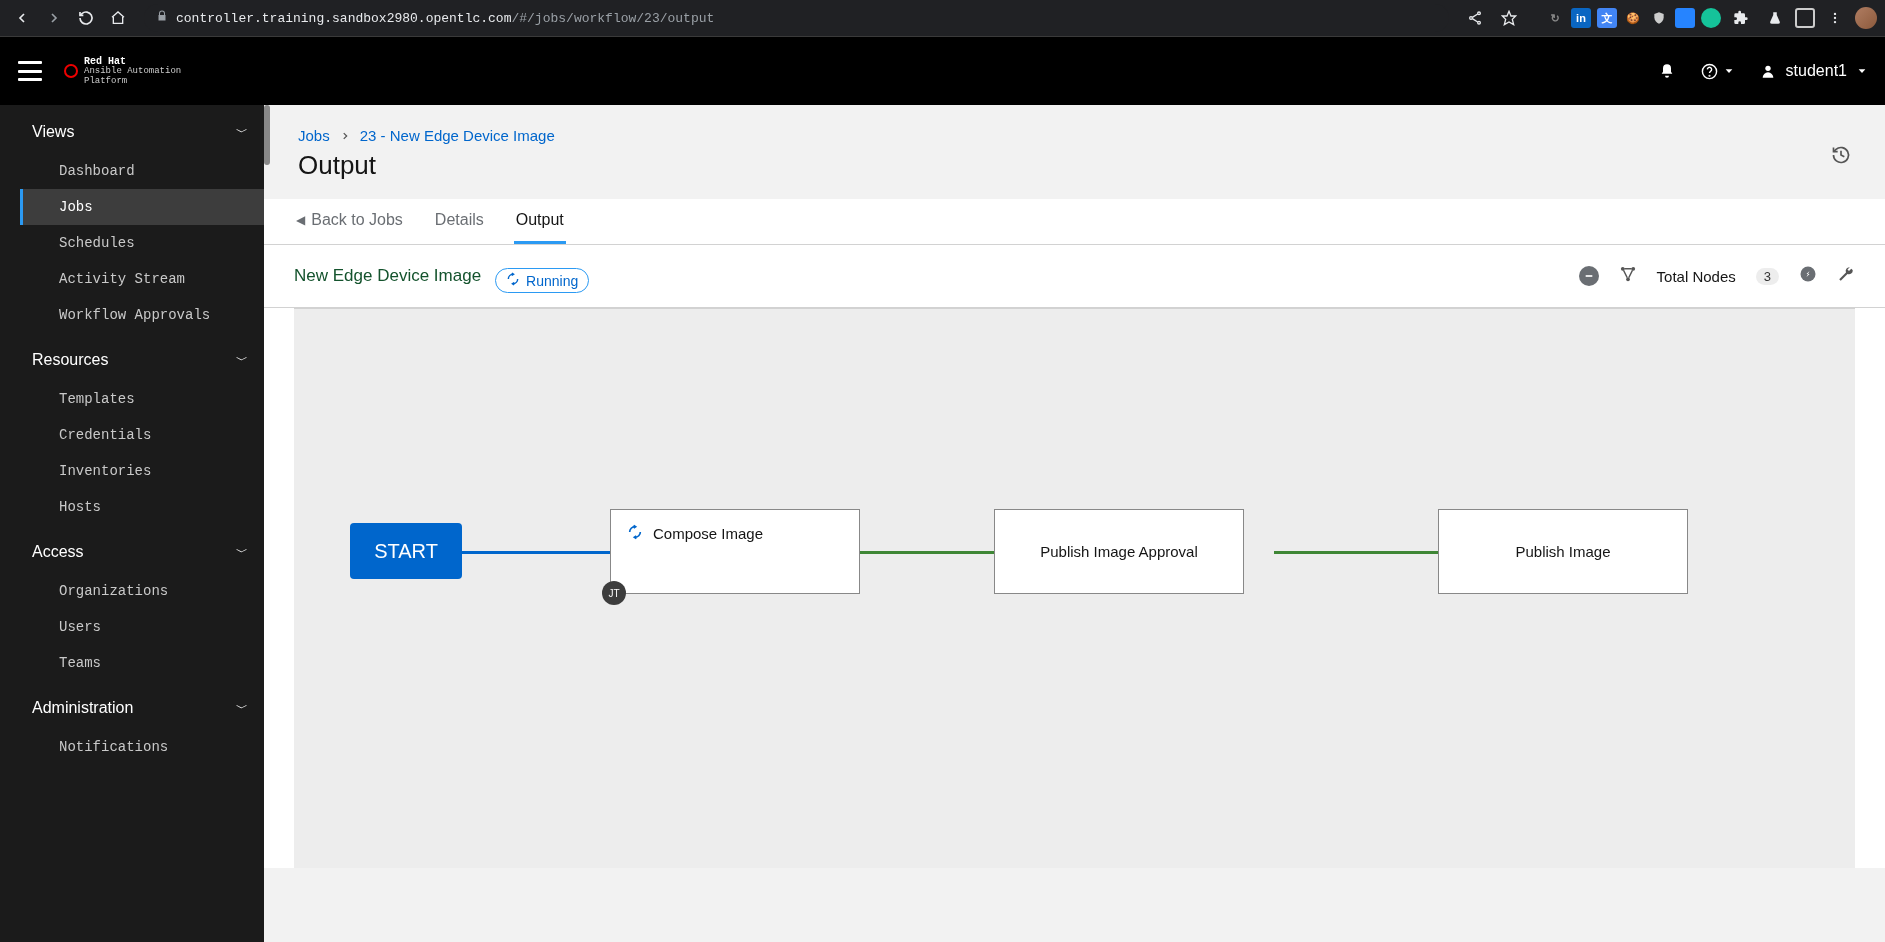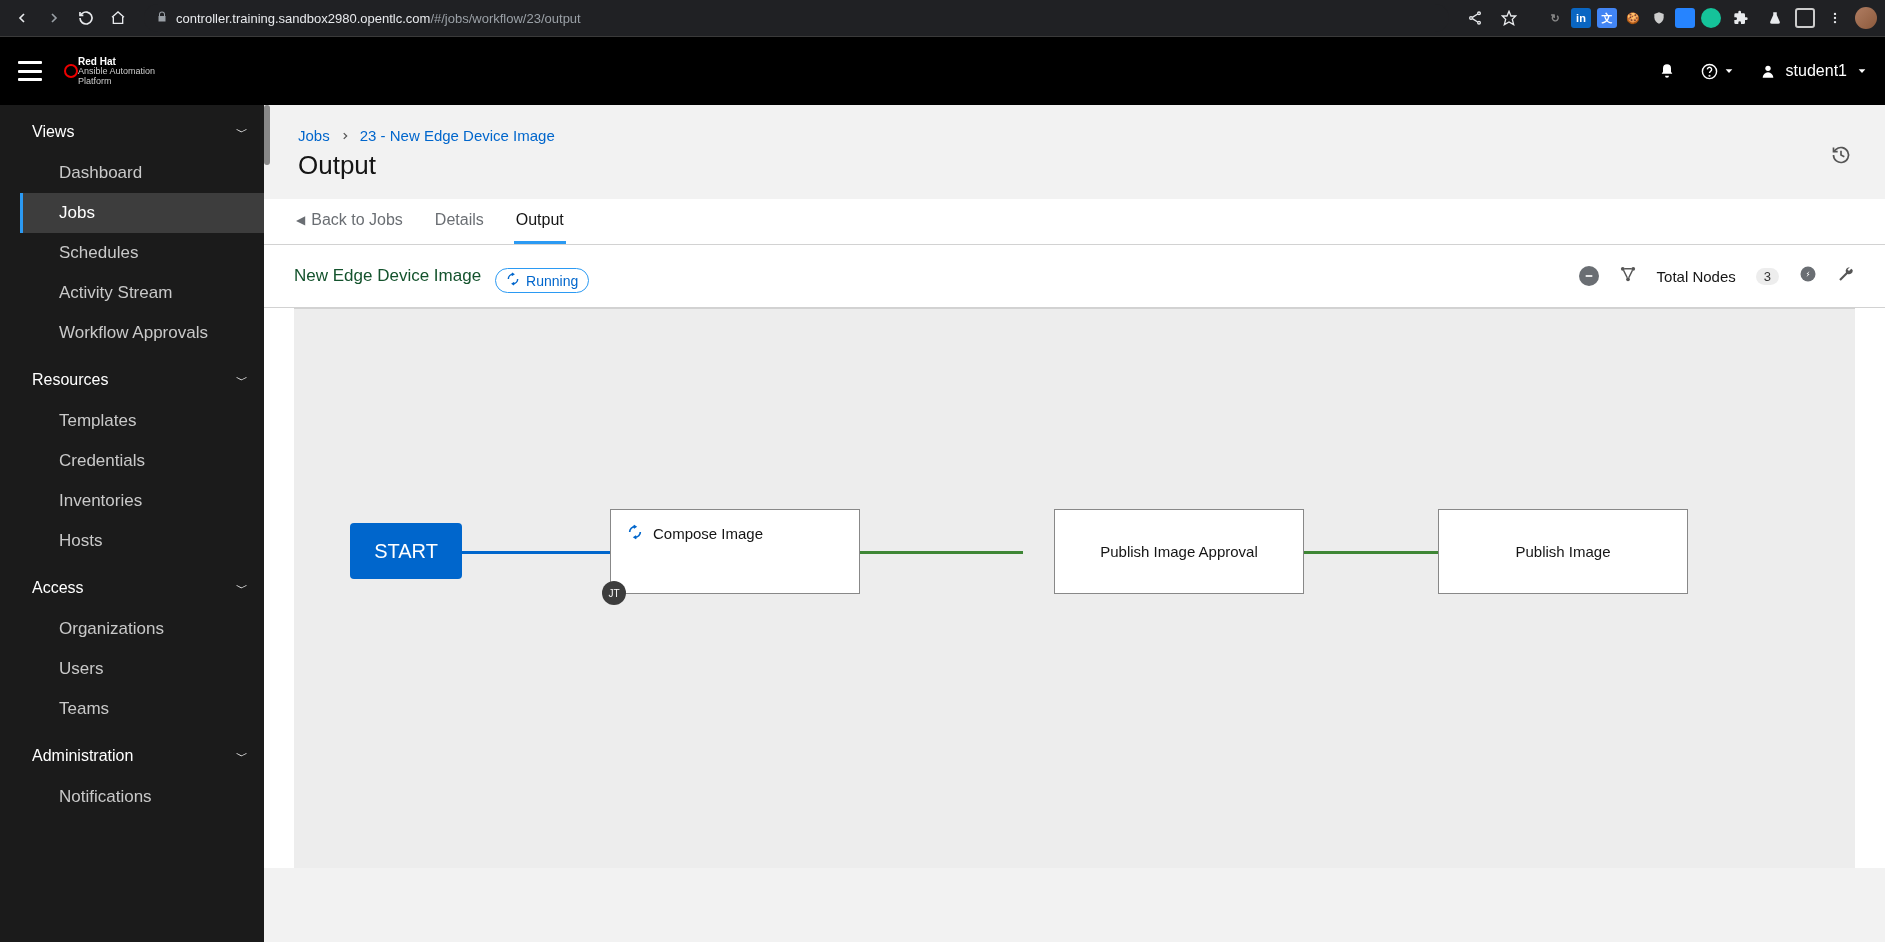--- a/index.html
+++ b/index.html
@@ -34,20 +34,21 @@
     margin: 0 8px;
     height: 28px;
     background:#202124;
     border-radius:14px;
     display:flex;
     align-items:center;
     padding:0 12px;
     color:#9aa0a6;
     font-size:13px;
     gap:8px;
+    font-family:Liberation Mono, monospace;
   }
   .url-box .lock { color:#9aa0a6; font-size:12px;}
   .url-text .host { color:#e8eaed; }
   .ext-icons { display:flex; gap:6px; align-items:center; }
   .ext-icon {
     width:20px;height:20px;border-radius:3px;
     display:flex;align-items:center;justify-content:center;
     font-size:11px;font-weight:bold;
   }
   .avatar-circle{
@@ -61,21 +62,21 @@
     display:flex;
     align-items:center;
     padding:0 18px;
     justify-content:space-between;
   }
   .app-header-left { display:flex; align-items:center; gap:22px; }
   .hamburger {
     width:24px;height:20px;display:flex;flex-direction:column;justify-content:space-between;cursor:pointer;
   }
   .hamburger span{height:3px;background:#fff;border-radius:1px;}
-  .brand { display:flex; align-items:center; gap:0; color:#fff; font-size:10px; line-height:1.1;}
+  .brand { display:flex; align-items:center; gap:6px; color:#fff; font-size:10px; line-height:1.1;font-family:Liberation Mono, monospace;}
   .brand-icon{width:14px;height:14px;border-radius:50%;background:#ee0000;position:relative;}
   .brand-icon::after{content:"";position:absolute;left:2px;top:2px;width:10px;height:10px;border-radius:50%;background:#000;}
   .brand-text .b1{font-weight:700;}
   .brand-text .b2{font-size:9px;color:#ccc;}
   .app-header-right{display:flex;align-items:center;gap:26px;color:#fff;}
   .hdr-icn{display:flex;align-items:center;gap:6px;cursor:pointer;font-size:14px;}
   .hdr-user{display:flex;align-items:center;gap:10px;}
   
   .app-body {
     display:flex;
@@ -94,24 +95,25 @@
   }
   .sidebar::-webkit-scrollbar{width:8px;}
   .sidebar::-webkit-scrollbar-thumb{background:#555;}
   .sb-section-header{
     display:flex;justify-content:space-between;align-items:center;
     padding:18px 16px 12px 12px;
     font-size:16px;color:#fff;cursor:pointer;
   }
   .sb-item{
     padding:10px 16px 10px 36px;
-    font-size:17px;
+    font-size:14px;
     color:#c9c9c9;
     cursor:pointer;
     border-left:3px solid transparent;
+    font-family:Liberation Mono, monospace;
   }
   .sb-item.active{
     background:#3d3d3d;color:#fff;
     border-left:3px solid #2b9af3;
   }
   .chev { font-size:12px; }
   
   .main {
     flex:1;
     background:#f2f2f2;
@@ -463,21 +465,21 @@
                   <path d="M20 12a8 8 0 0 1-8 8"></path>
                   <polyline points="10 2 13 4 10 6"></polyline>
                   <polyline points="14 22 11 20 14 18"></polyline>
                 </svg>
             </span>
             <span>Compose Image</span>
           </div>
         </div>
         <div class="jt-badge" style="left:308px; top:272px;">JT</div>
 
-        <div class="wf-node center-text" style="left:760px; top:200px;">
+        <div class="wf-node center-text" style="left:700px; top:200px;">
           <span>Publish Image Approval</span>
         </div>
 
         <div class="wf-node center-text" style="left:1144px; top:200px;">
           <span>Publish Image</span>
         </div>
       </div>
     </div>
   </div>
 </div>

